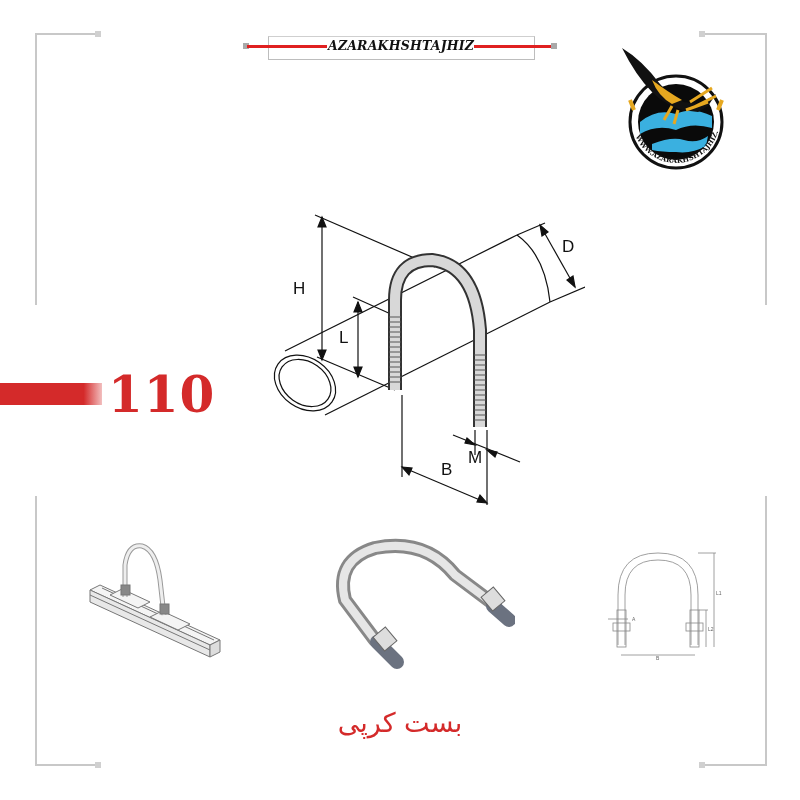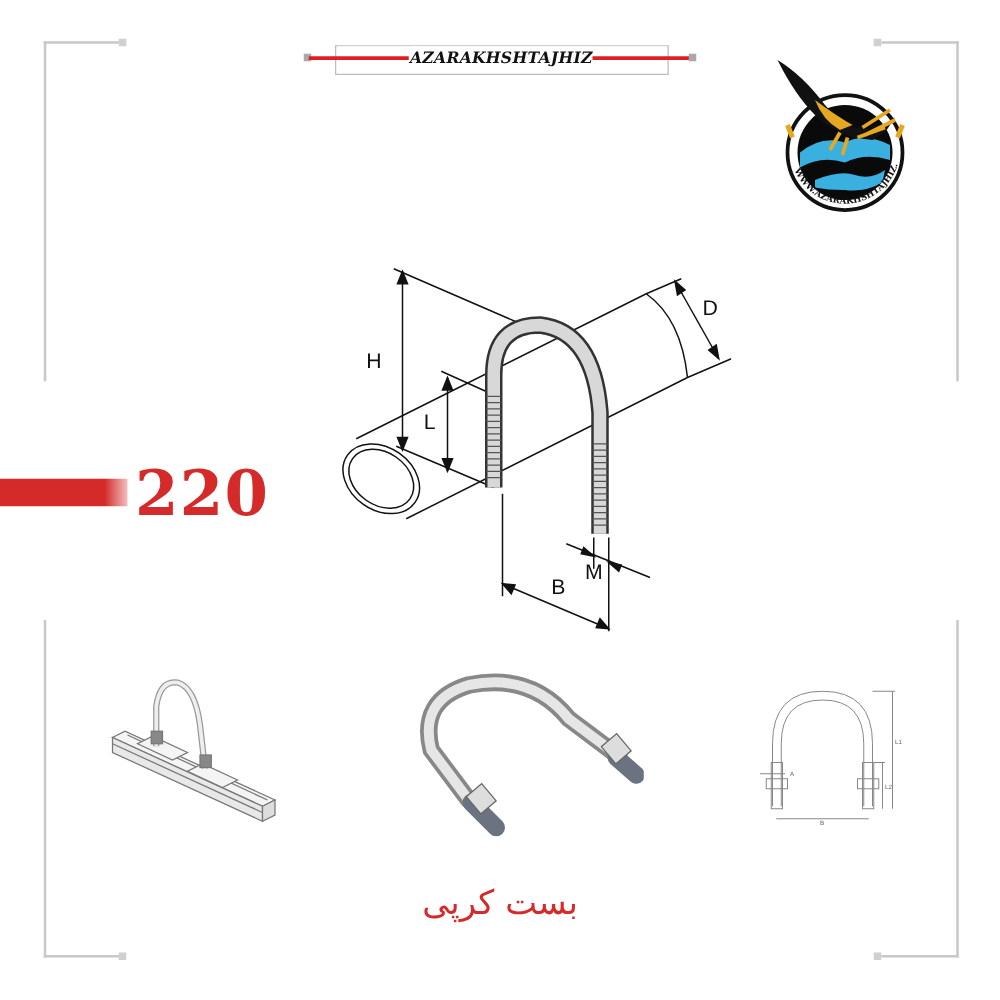--- a/index.html
+++ b/index.html
@@ -56,21 +56,21 @@
     <path d="M40,40 Q56,52 70,60 L60,64 Q46,56 40,40 Z" fill="#e6a820"></path>
     <path d="M78,62 L100,48 M80,68 L104,56 M74,70 L96,62" stroke="#e6a820" stroke-width="3"></path>
     <path d="M60,66 L52,80 M66,70 L62,84" stroke="#e6a820" stroke-width="3"></path>
     <text font-size="7" font-weight="bold" fill="#111" font-family="DejaVu Serif, serif">
       <textPath href="#ringpath" startOffset="4%">WWW.AZARAKHSHTAJHIZ.COM</textPath>
     </text>
   </svg>
 </div>
 
 <div class="num-bar"></div>
-<div class="num">220</div>
+<div class="num">110</div>
 
 <div class="diagram">
   <svg width="330" height="300" viewBox="0 0 330 300">
     <g stroke="#111" stroke-width="1.2" fill="none">
 
       <line x1="30" y1="146" x2="262" y2="30"></line>
       <line x1="70" y1="210" x2="295" y2="97"></line>
       <path d="M262,30 Q290,50 295,97"></path>
       <ellipse cx="50" cy="178" rx="33" ry="25" transform="rotate(35 50 178)" fill="#fff"></ellipse>
       <ellipse cx="50" cy="178" rx="28" ry="21" transform="rotate(35 50 178)"></ellipse>

